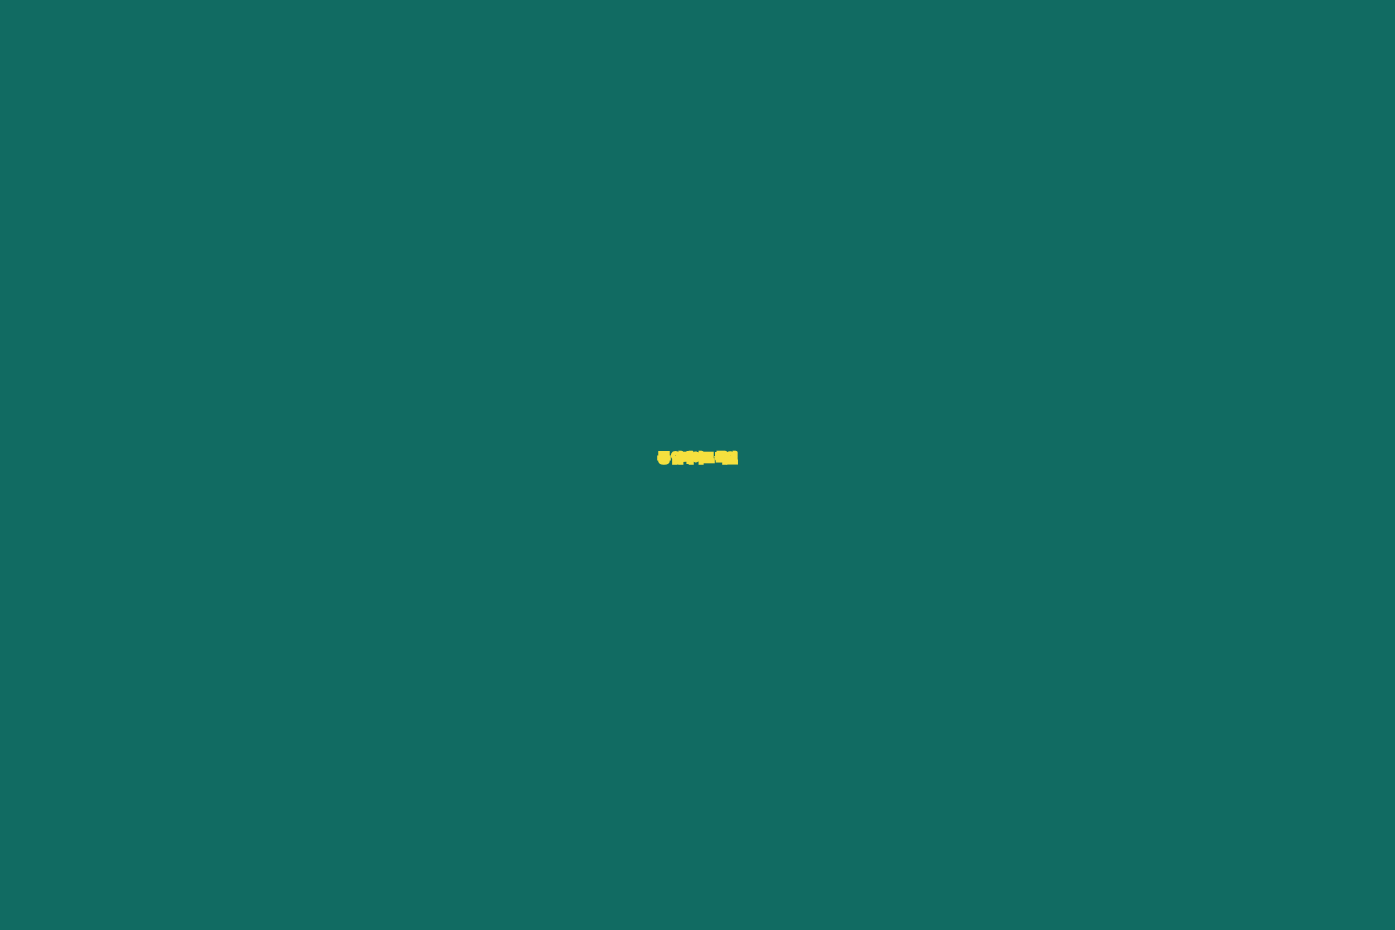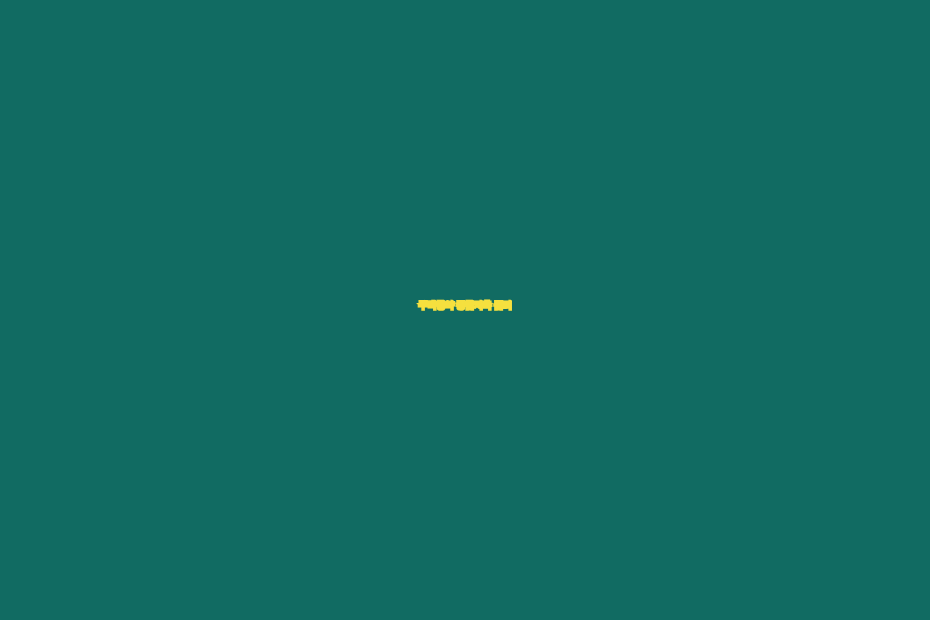--- a/index.html
+++ b/index.html
@@ -59,18 +59,18 @@
     font-size: 76px;
   }
 </style>
 </head>
 <body>
 
 <div class="banner-card" style="background: rgb(17, 107, 98);">
 
   <div class="headline-block">
 
-    <span class="headline-line is-wide" style="color: rgb(245, 224, 63); -webkit-text-stroke: 2.5px rgb(245, 224, 63); font-size: 9.26123px;">주택청약 종합저축 금리</span>
 
 
+    <span class="headline-line is-narrow" style="color: rgb(245, 224, 63); -webkit-text-stroke: 2.5px rgb(245, 224, 63); font-size: 7.3301px;">동 업데이트 확인</span>
 
   </div>
 </div>
 
 </body></html>

